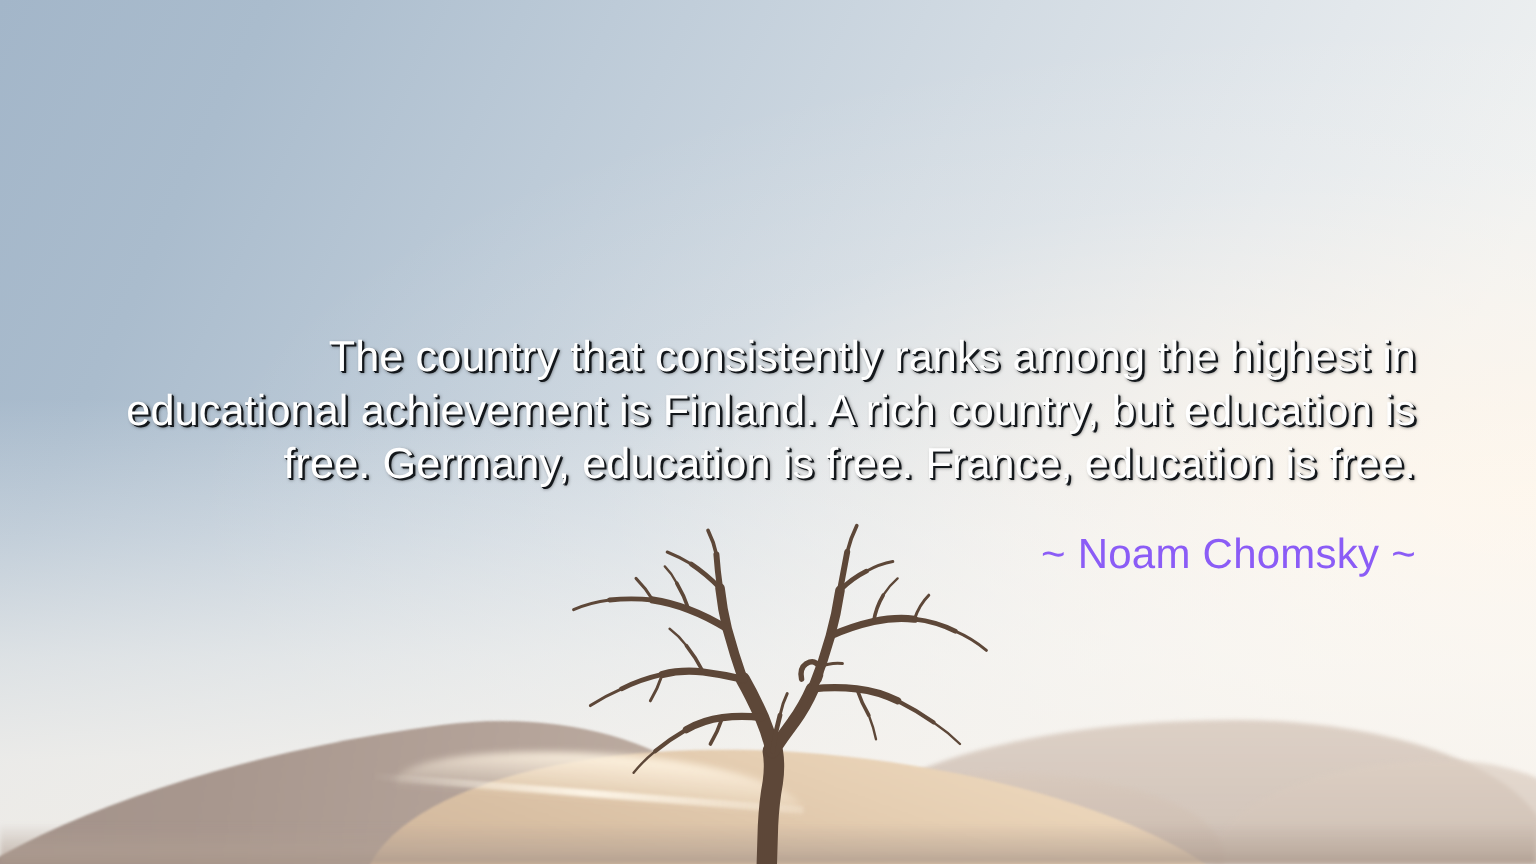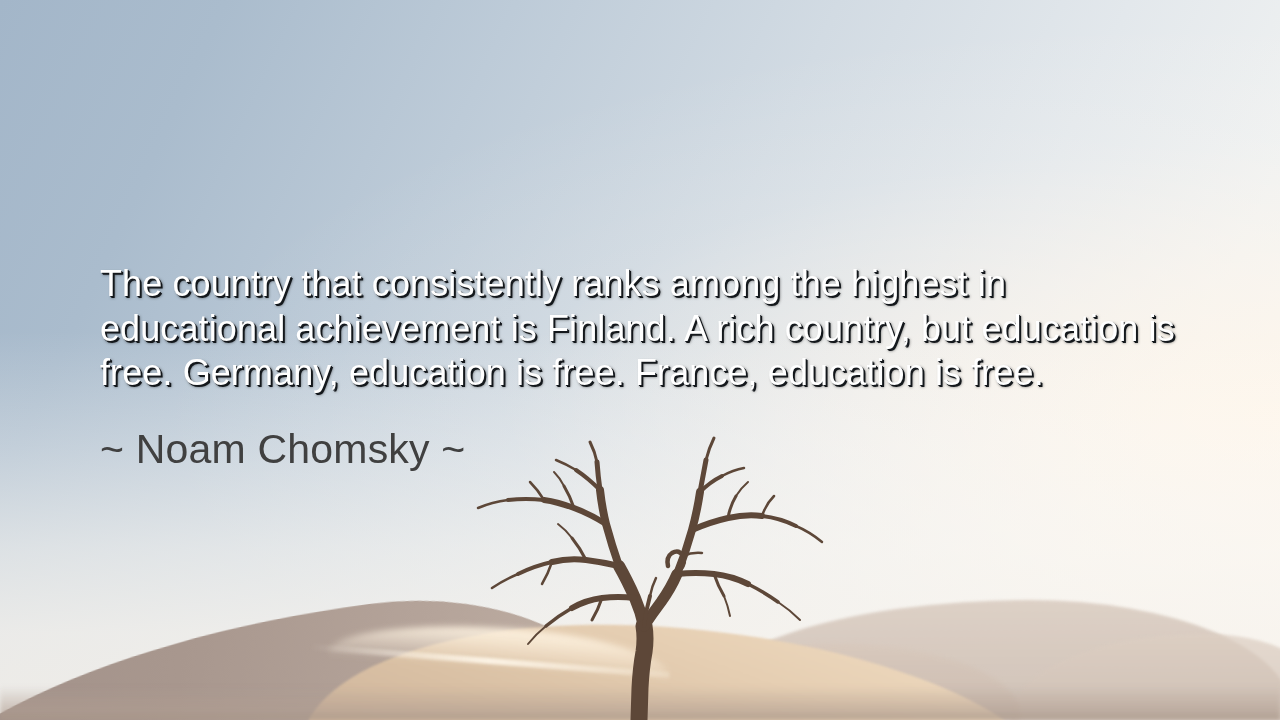--- a/index.html
+++ b/index.html
@@ -186,22 +186,22 @@
     height: 300px;
     pointer-events: none;
   }
   .tree svg { display: block; width: 100%; height: 100%; }
 
   
   .quote-block {
     position: absolute;
     left: 0;
     right: 0;
-    top: 262px;
-    text-align: left;
+    top: 275px;
+    text-align: right;
     padding: 0 100px;
     box-sizing: border-box;
   }
 
   .quote-text {
     margin: 0;
     font-family: "Liberation Sans", sans-serif;
     font-size: 36px;
     line-height: 44.5px;
     font-weight: 400;
@@ -211,24 +211,24 @@
       2px 2px 0 #14181c,
       1px 1px 0 #1b2026,
       2px 2px 3px rgba(0,0,0,0.55);
     white-space: pre-line;
   }
 
   .quote-author {
     margin: 0;
     padding-top: 32px;
     font-family: "Liberation Sans", sans-serif;
-    font-size: 41px;
+    font-size: 35px;
     line-height: 42px;
     font-weight: 400;
-    color: #404040;
+    color: #8b5cf6;
     letter-spacing: 0.2px;
   }
 </style>
 </head>
 <body>
 
 <div id="stage">
 
   <div class="photo">
     <div class="sky-base"></div>

